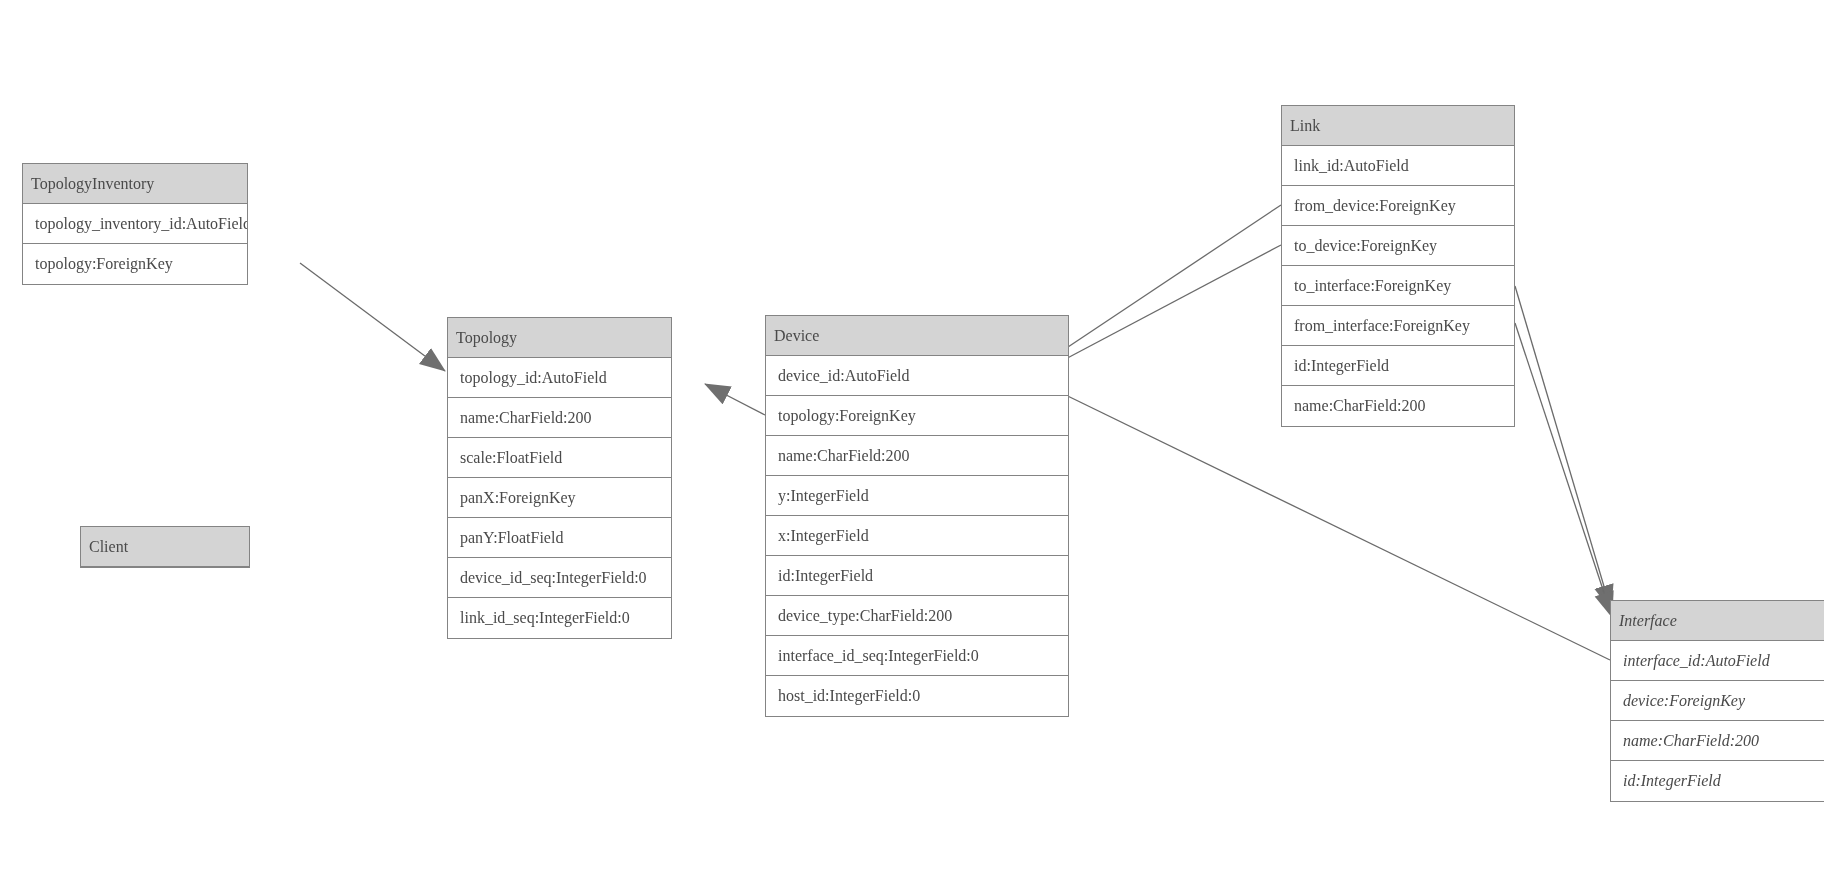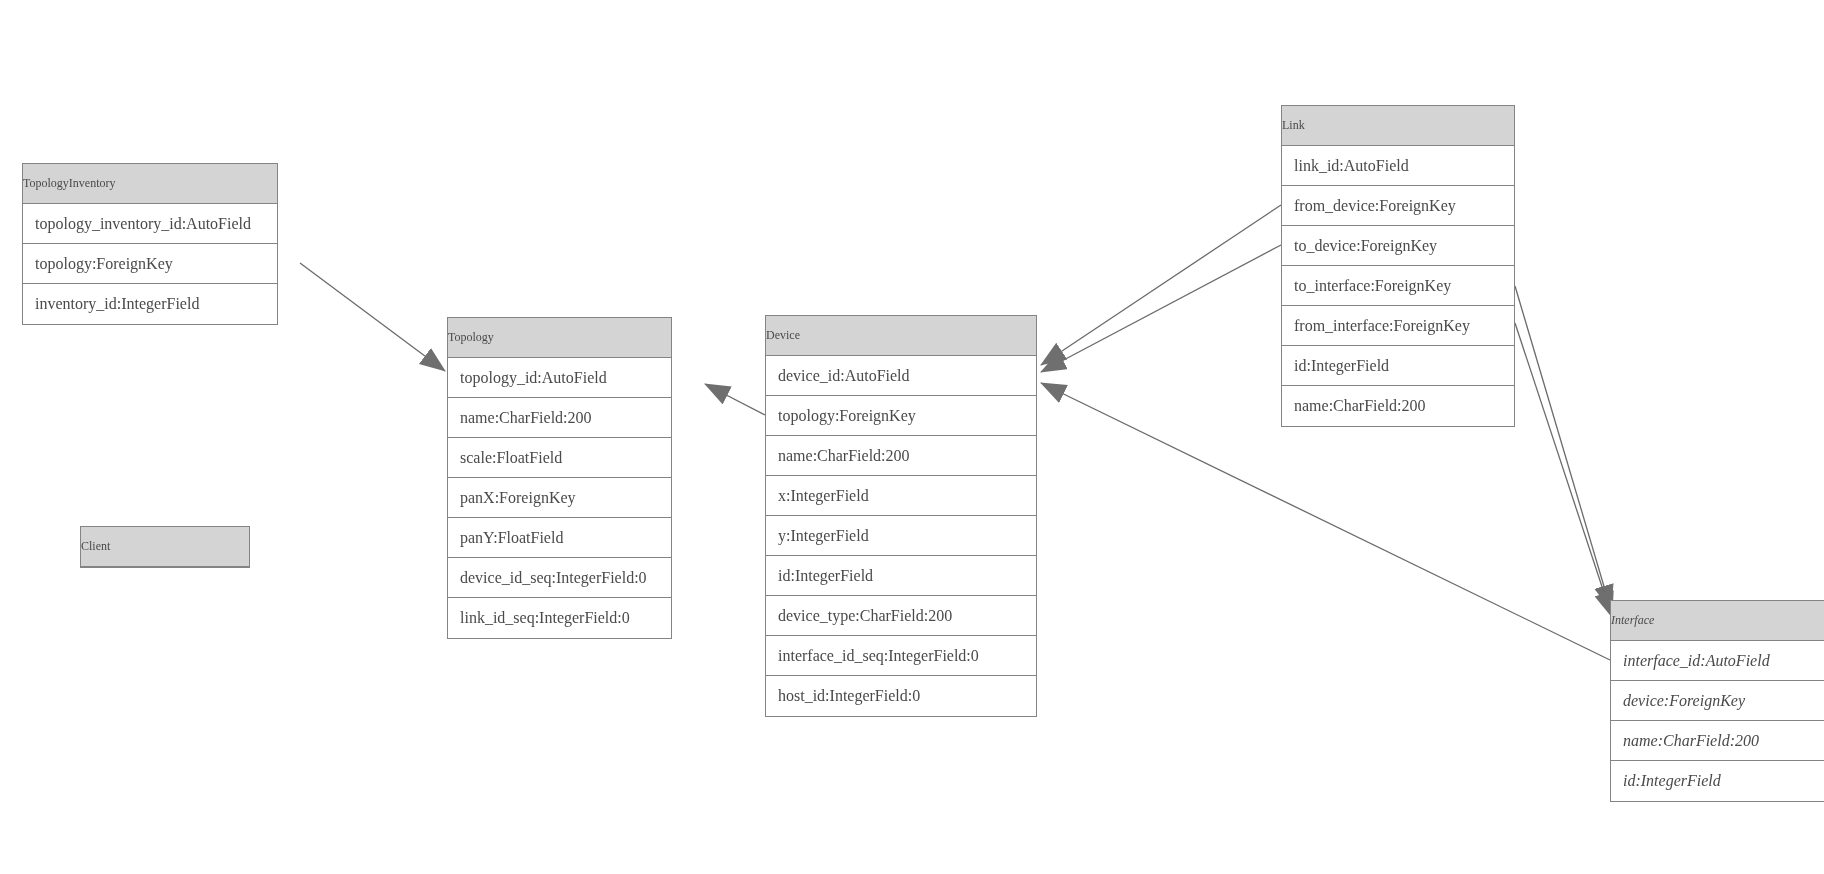--- a/index.html
+++ b/index.html
@@ -39,23 +39,23 @@
     z-index: 2;
     border: 1.5px solid var(--box-border);
     background: var(--row-fill);
     box-sizing: border-box;
   }
   .entity-header {
     height: 40px;
     line-height: 39px;
     background: var(--header-fill);
     border-bottom: 1px solid var(--box-border);
-    padding-left: 0;
+    padding-left: 8px;
     color: var(--text);
-    font-size: 12px;
+    font-size: 16px;
     box-sizing: border-box;
     white-space: nowrap;
     overflow: hidden;
   }
   .entity-row {
     height: 40px;
     line-height: 39px;
     background: var(--row-fill);
     border-bottom: 1px solid var(--box-border);
     padding-left: 12px;
@@ -80,54 +80,53 @@
   </defs>
   <line x1="300" y1="263" x2="445" y2="371" marker-end="url(#arrow)"></line>
   <line x1="765" y1="415" x2="705" y2="384" marker-end="url(#arrow)"></line>
   <line x1="1281" y1="205" x2="1041" y2="365" marker-end="url(#arrow)"></line>
   <line x1="1281" y1="245" x2="1041" y2="372" marker-end="url(#arrow)"></line>
   <line x1="1610" y1="660" x2="1041" y2="383" marker-end="url(#arrow)"></line>
   <line x1="1515" y1="286" x2="1611" y2="610" marker-end="url(#arrow)"></line>
   <line x1="1515" y1="323" x2="1612" y2="617" marker-end="url(#arrow)"></line>
 </svg>
 
-<div class="entity" style="left:22px; top:163px; width:256px;">
+<div class="entity" style="left:22px; top:163px; width:226px;">
   <div class="entity-header">TopologyInventory</div>
   <div class="entity-fields">
       <div class="entity-row">topology_inventory_id:AutoField</div>
       <div class="entity-row">topology:ForeignKey</div>
-      <div class="entity-row">inventory_id:IntegerField</div>
     </div>
 </div>
 
 <div class="entity" style="left:447px; top:317px; width:225px;">
   <div class="entity-header">Topology</div>
   <div class="entity-fields">
       <div class="entity-row">topology_id:AutoField</div>
       <div class="entity-row">name:CharField:200</div>
       <div class="entity-row">scale:FloatField</div>
       <div class="entity-row">panX:ForeignKey</div>
       <div class="entity-row">panY:FloatField</div>
       <div class="entity-row">device_id_seq:IntegerField:0</div>
       <div class="entity-row">link_id_seq:IntegerField:0</div>
     </div>
 </div>
 
 <div class="entity" style="left:80px; top:526px; width:170px;">
   <div class="entity-header">Client</div>
 </div>
 
-<div class="entity" style="left:765px; top:315px; width:272px;">
+<div class="entity" style="left:765px; top:315px; width:304px;">
   <div class="entity-header">Device</div>
   <div class="entity-fields">
       <div class="entity-row">device_id:AutoField</div>
       <div class="entity-row">topology:ForeignKey</div>
       <div class="entity-row">name:CharField:200</div>
+      <div class="entity-row">y:IntegerField</div>
       <div class="entity-row">x:IntegerField</div>
-      <div class="entity-row">y:IntegerField</div>
       <div class="entity-row">id:IntegerField</div>
       <div class="entity-row">device_type:CharField:200</div>
       <div class="entity-row">interface_id_seq:IntegerField:0</div>
       <div class="entity-row">host_id:IntegerField:0</div>
     </div>
 </div>
 
 <div class="entity" style="left:1281px; top:105px; width:234px;">
   <div class="entity-header">Link</div>
   <div class="entity-fields">

